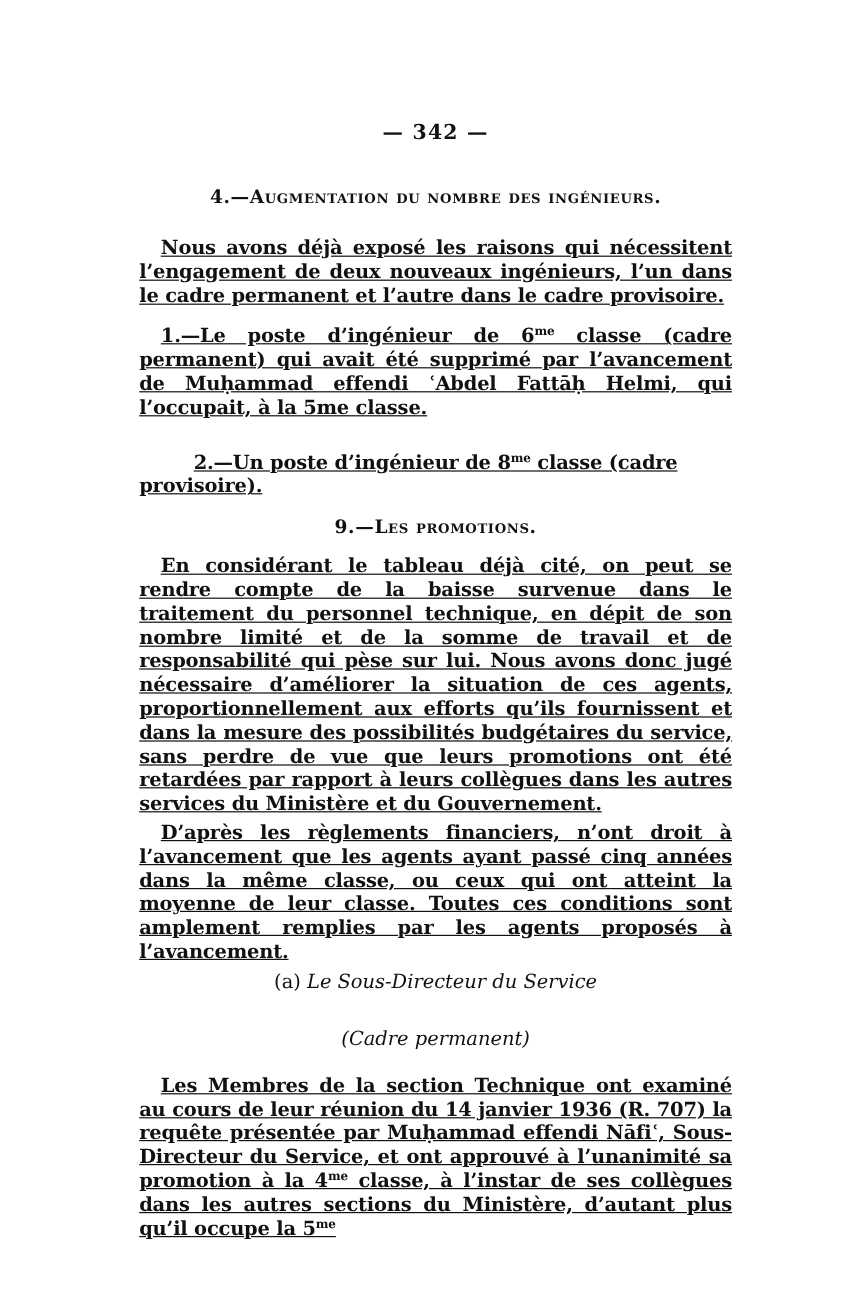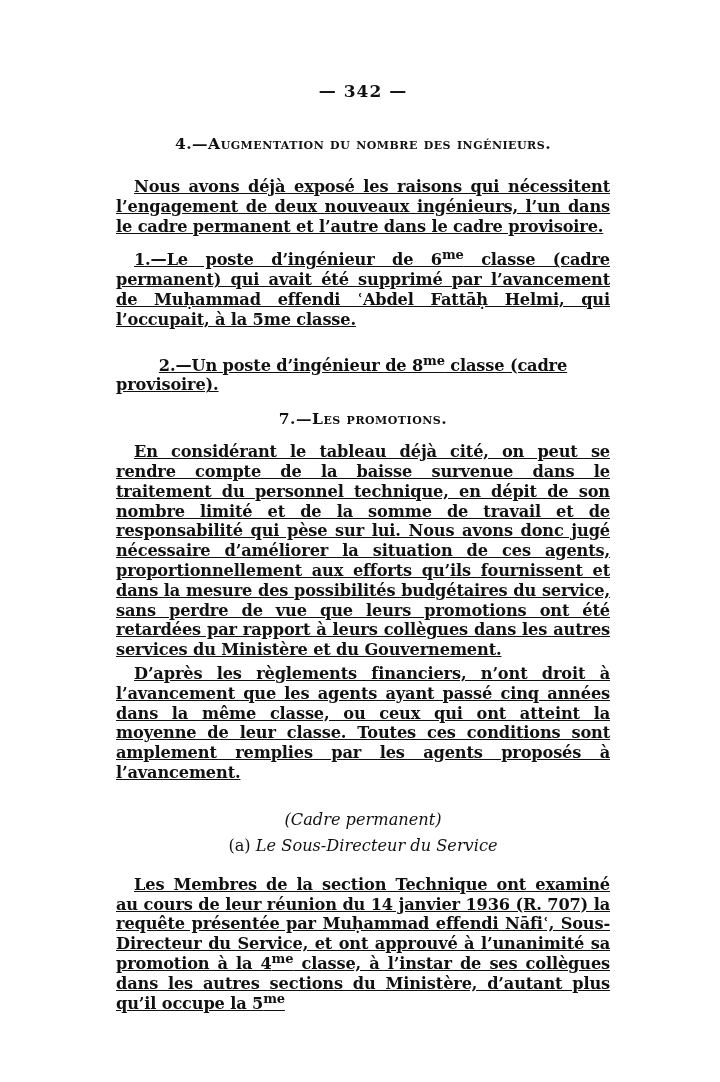--- a/index.html
+++ b/index.html
@@ -11,21 +11,21 @@
       width: 720px;
       height: 1082px;
       position: relative;
       overflow: hidden;
       color: #111;
       font-family: "DejaVu Serif", "Liberation Serif", serif;
     }
     .page {
       position: absolute;
       left: 116px;
-      top: 76px;
+      top: 96px;
       width: 494px;
     }
     .page-number {
       text-align: center;
       font-weight: bold;
       font-size: 17px;
       height: 30px;
       line-height: 30px;
       letter-spacing: 1px;
     }
@@ -59,43 +59,43 @@
       text-align: center;
       font-style: italic;
       font-size: 16.2px;
       font-weight: normal;
       line-height: 22px;
     }
     .ih1 { margin-top: 26px; }
     .ih2 { margin-top: 4px; }
     .p6 { margin-top: 18px; }
     sup {
-      font-size: 13px;
+      font-size: 10px;
       line-height: 0;
       vertical-align: 6px;
     }
   </style>
 </head>
 <body>
 
 <div class="page">
   <div class="page-number">— 342 —</div>
 
   <h2 class="section-heading h1">4.—Augmentation du nombre des ingénieurs.</h2>
 
   <p class="p1">Nous avons déjà exposé les raisons qui nécessitent l’engagement de deux nouveaux ingénieurs, l’un dans le cadre permanent et l’autre dans le cadre provisoire.</p>
 
   <p class="p2"><span>1.—Le poste d’ingénieur de 6</span><sup>me</sup><span> classe (cadre permanent) qui avait été supprimé par l’avancement de Muḥammad effendi ʿAbdel Fattāḥ Helmi, qui l’occupait, à la 5me classe.</span></p>
 
   <p class="p3"><span>2.—Un poste d’ingénieur de 8</span><sup>me</sup><span> classe (cadre provisoire).</span></p>
 
-  <h2 class="section-heading h2">7.—Les promotions.</h2>
+  <h2 class="section-heading h2">9.—Les promotions.</h2>
 
   <p class="p4">En considérant le tableau déjà cité, on peut se rendre compte de la baisse survenue dans le traitement du personnel technique, en dépit de son nombre limité et de la somme de travail et de responsabilité qui pèse sur lui. Nous avons donc jugé nécessaire d’améliorer la situation de ces agents, proportionnellement aux efforts qu’ils fournissent et dans la mesure des possibilités budgétaires du service, sans perdre de vue que leurs promotions ont été retardées par rapport à leurs collègues dans les autres services du Ministère et du Gouvernement.</p>
 
   <p class="p5">D’après les règlements financiers, n’ont droit à l’avancement que les agents ayant passé cinq années dans la même classe, ou ceux qui ont atteint la moyenne de leur classe. Toutes ces conditions sont amplement remplies par les agents proposés à l’avancement.</p>
 
+  <div class="italic-heading ih2"><span style="font-style:normal">(a) </span><span>Le Sous-Directeur du Service</span></div>
+
   <div class="italic-heading ih1">(Cadre permanent)</div>
-
-  <div class="italic-heading ih2"><span style="font-style:normal">(a) </span><span>Le Sous-Directeur du Service</span></div>
 
   <p class="p6"><span>Les Membres de la section Technique ont examiné au cours de leur réunion du 14 janvier 1936 (R. 707) la requête présentée par Muḥammad effendi Nāfiʿ, Sous-Directeur du Service, et ont approuvé à l’unanimité sa promotion à la 4</span><sup>me</sup><span> classe, à l’instar de ses collègues dans les autres sections du Ministère, d’autant plus qu’il occupe la 5</span><sup>me</sup></p>
 </div>
 
 </body></html>

